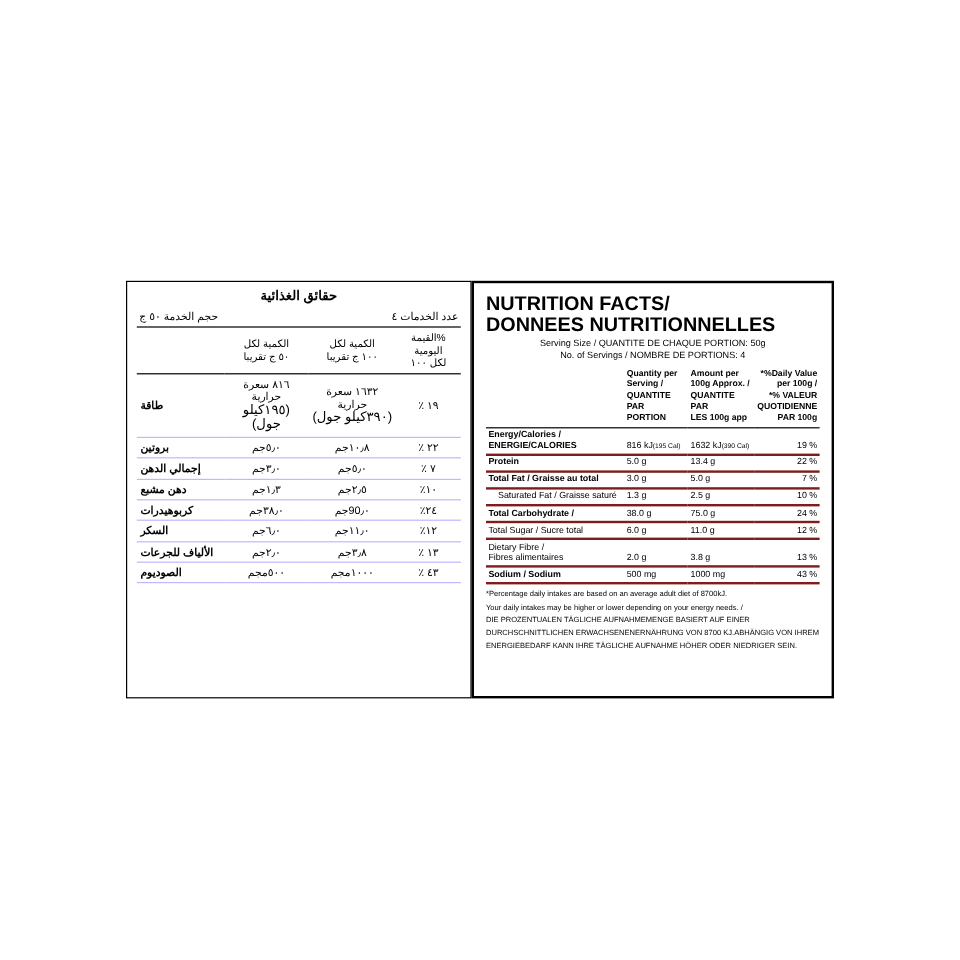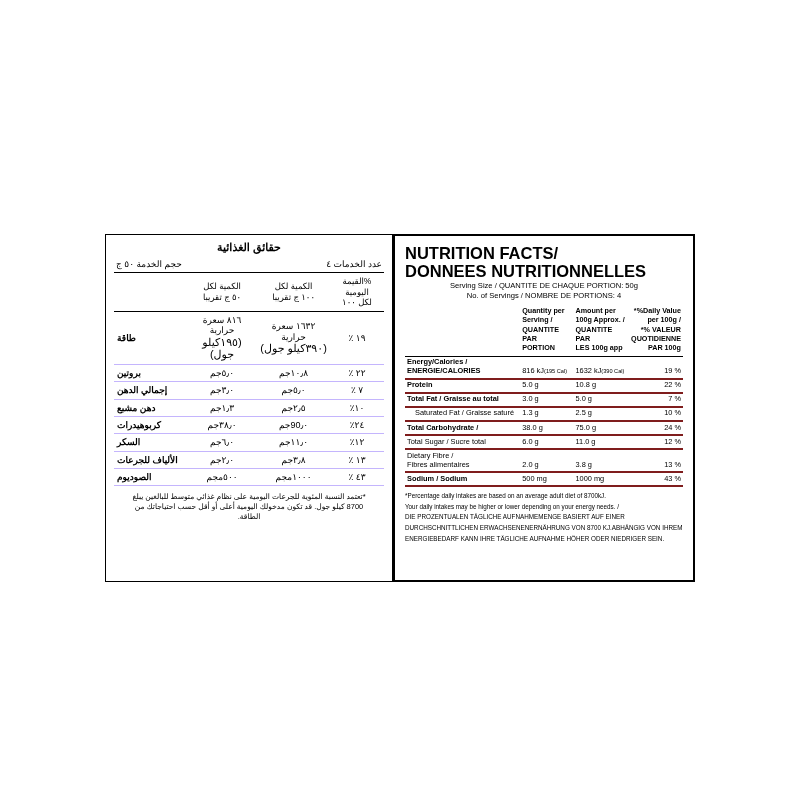--- a/index.html
+++ b/index.html
@@ -236,21 +236,20 @@
 
         <tr>
           <td class="c1">٤٣ ٪</td>
           <td class="c2">١٠٠٠مجم</td>
           <td class="c3">٥٠٠مجم</td>
           <td class="name">الصوديوم</td>
         </tr>
       </tbody>
         </table>
 
-      <div class="ar-footnote">*تعتمد النسبة المئوية للجرعات اليومية على نظام غذائي متوسط للبالغين يبلغ 8700 كيلو جول. قد تكون مدخولك اليومية أعلى أو أقل حسب احتياجاتك من الطاقة.</div>
     </div>
 
     <div class="en-panel">
       <div class="en-title">
         <div>NUTRITION FACTS/</div>
         <div>DONNEES NUTRITIONNELLES</div>
       </div>
 
       <div class="en-serving">
         <div>Serving Size / QUANTITE DE CHAQUE PORTION: 50g</div>
@@ -288,21 +287,21 @@
             <div>ENERGIE/CALORIES</div>
           </td>
           <td class="v1"><span>816 kJ</span><span class="tiny">(195 Cal)</span></td>
           <td class="v2"><span>1632 kJ</span><span class="tiny">(390 Cal)</span></td>
           <td class="v3">19 %</td>
         </tr>
 
         <tr class="row">
           <td class="lab bold">Protein</td>
           <td class="v1">5.0 g</td>
-          <td class="v2">10.8 g</td>
+          <td class="v2">13.4 g</td>
           <td class="v3">22 %</td>
         </tr>
 
         <tr class="row">
           <td class="lab bold">Total Fat / Graisse au total</td>
           <td class="v1">3.0 g</td>
           <td class="v2">5.0 g</td>
           <td class="v3">7 %</td>
         </tr>
 

